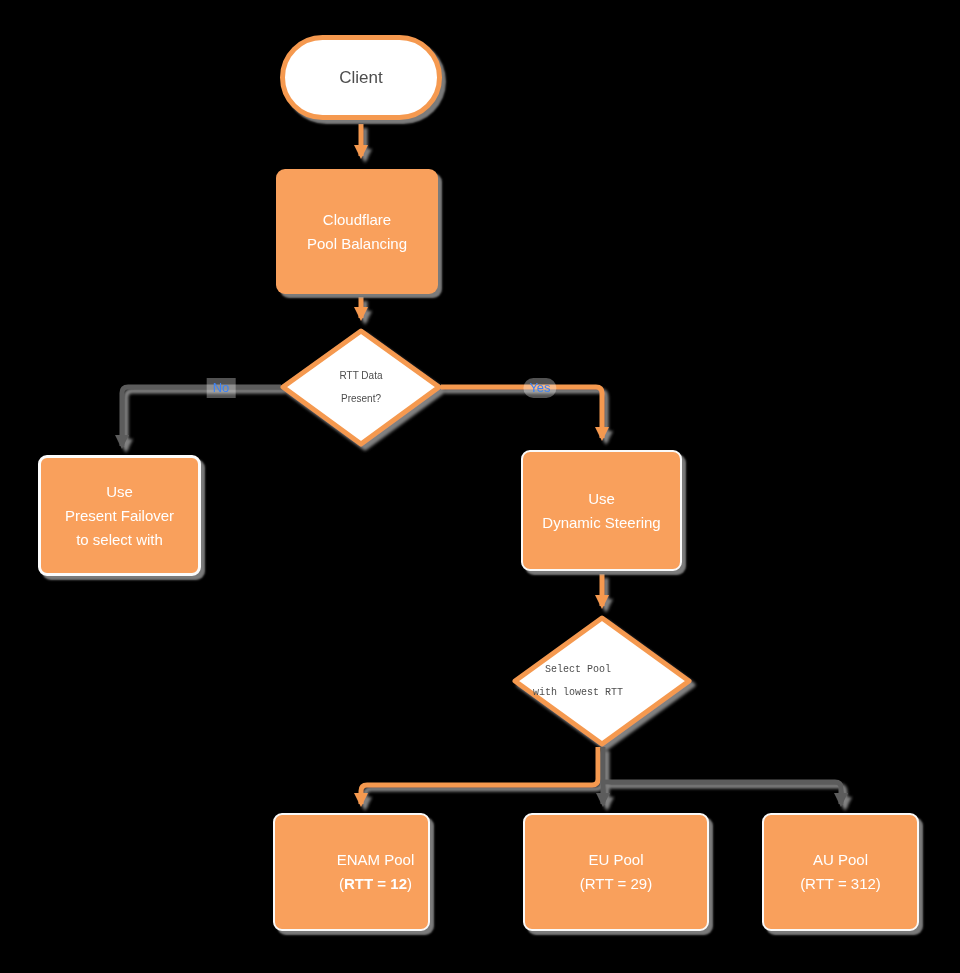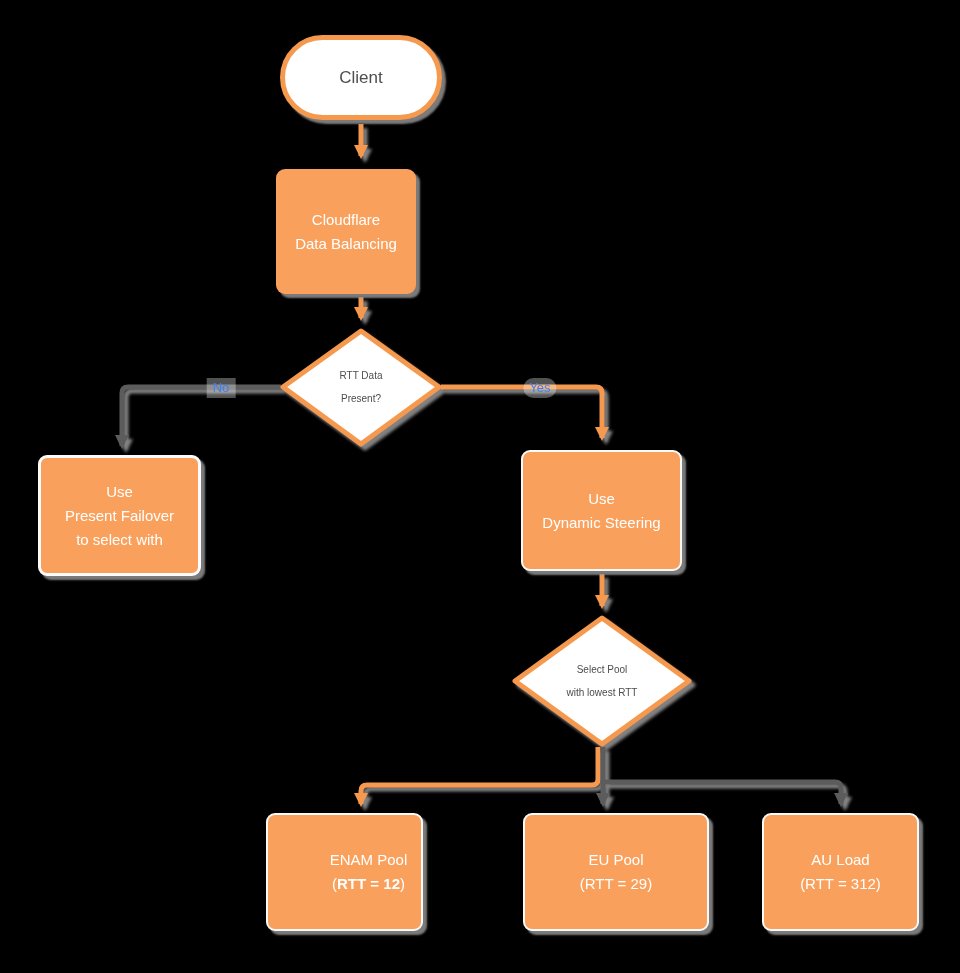--- a/index.html
+++ b/index.html
@@ -94,23 +94,23 @@
 
       <polygon class="diamond" points="361,331 439,387 361,444 283,387"></polygon>
       <polygon class="diamond" points="602,618 689,681 602,744 515,681"></polygon>
     </g>
   </svg>
 
   <div class="terminator" style="left:280px;top:35px;width:162px;height:85px;">
     <span>Client</span>
   </div>
 
-  <div class="box" style="left:276px;top:169px;width:140px;height:125px;">
+  <div class="box" style="left:276px;top:169px;width:162px;height:125px;">
     <span>Cloudflare</span>
-    <span>Data Balancing</span>
+    <span>Pool Balancing</span>
   </div>
 
   <div class="diamond-text" style="left:291px;top:364px;width:140px;">
     <span>RTT Data</span>
     <span>Present?</span>
   </div>
 
   <span class="edge-label" style="left:221px;top:388px;">No</span>
   <span class="edge-label" style="left:540px;top:388px;border-radius:10px;">Yes</span>
 
@@ -118,33 +118,33 @@
     <span>Use</span>
     <span>Present Failover</span>
     <span>to select with</span>
   </div>
 
   <div class="box bordered" style="left:521px;top:450px;width:161px;height:121px;">
     <span>Use</span>
     <span>Dynamic Steering</span>
   </div>
 
-  <div class="diamond-text" style="left:522px;top:658px;width:160px;">
+  <div class="diamond-text" style="left:498px;top:658px;width:160px;font-family:Liberation Mono, monospace;">
     <span>Select Pool</span>
     <span>with lowest RTT</span>
   </div>
 
-  <div class="box bordered" style="left:266px;top:813px;width:157px;height:118px;padding-left:48px;">
+  <div class="box bordered" style="left:273px;top:813px;width:157px;height:118px;padding-left:48px;">
     <span>ENAM Pool</span>
     <span><span style="display:inline">(</span><span style="display:inline" class="bold">RTT = 12</span><span style="display:inline">)</span></span>
   </div>
 
   <div class="box bordered" style="left:523px;top:813px;width:186px;height:118px;">
     <span>EU Pool</span>
     <span>(RTT = 29)</span>
   </div>
 
   <div class="box bordered" style="left:762px;top:813px;width:157px;height:118px;">
-    <span>AU Load</span>
+    <span>AU Pool</span>
     <span>(RTT = 312)</span>
   </div>
 
 </div>
 
 </body></html>

